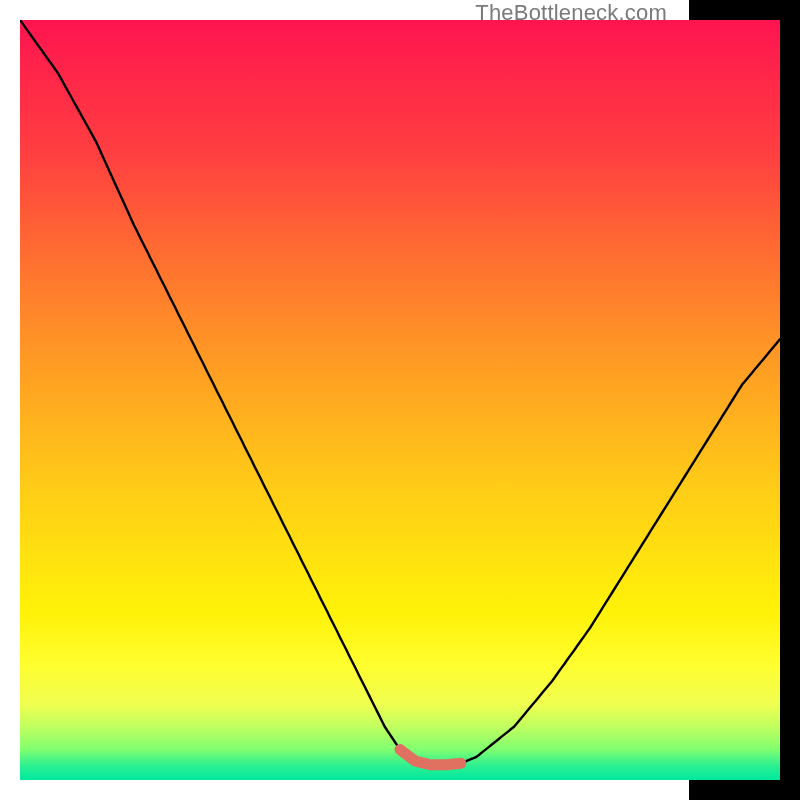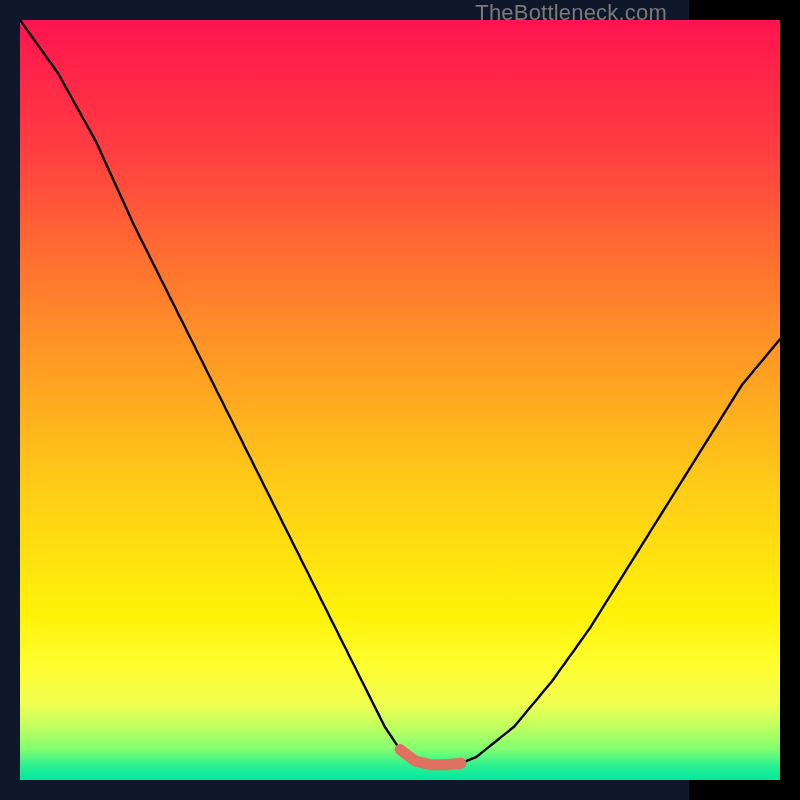--- a/index.html
+++ b/index.html
@@ -1,21 +1,21 @@
 <!DOCTYPE html>
 <html><head>
 <meta charset="utf-8">
 <style>
   * { margin: 0; padding: 0; box-sizing: border-box; }
   html, body { width: 800px; height: 800px; overflow: hidden; background: #000; }
   .frame {
     position: relative;
     width: 689px;
     height: 800px;
-    background: #0f172a;
+    background: #ffffff;
   }
   .plot-area {
     position: absolute;
     left: 20px;
     top: 20px;
     width: 760px;
     height: 760px;
     background: linear-gradient(to bottom,
       #ff1450 0%,
       #ff2848 8%,

